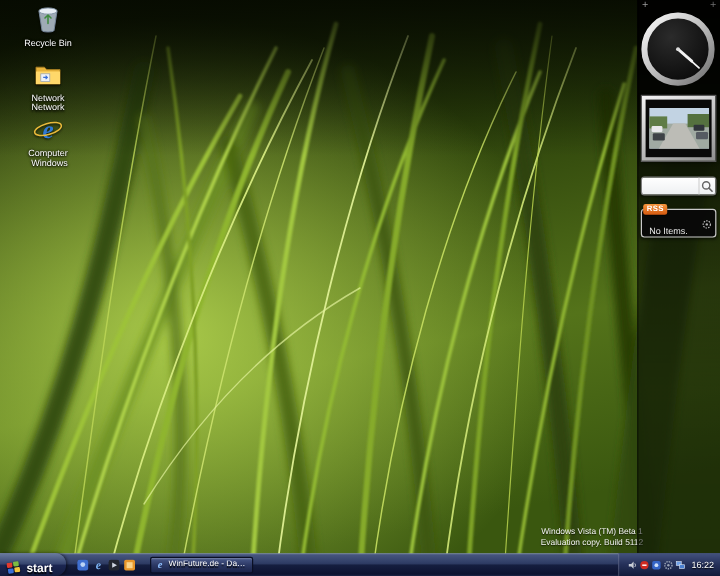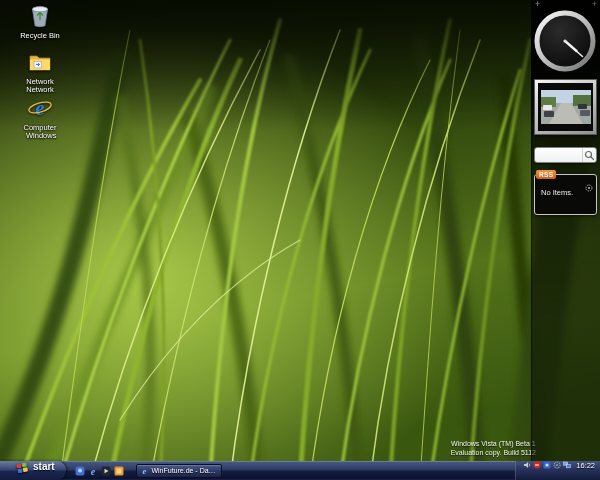--- a/index.html
+++ b/index.html
@@ -34,46 +34,46 @@
        padding:3px;box-shadow:0 1px 3px rgba(0,0,0,.6);}
   .photo-matte{width:100%;height:100%;background:#090909;display:flex;align-items:center;justify-content:center;}
 
   .search-box{position:absolute;top:147px;left:2px;width:63px;height:16px;box-sizing:border-box;
        background:linear-gradient(#ffffff,#eef0f2);border:1px solid #7d7d7d;border-radius:3px;
        display:flex;align-items:stretch;box-shadow:0 1px 2px rgba(0,0,0,.5);}
   .search-box input{flex:1;min-width:0;border:0;background:transparent;font-size:8px;
        padding:0 3px;outline:none;font-family:"Liberation Sans",sans-serif;}
   .mag{width:13px;border-left:1px solid #d2d2d2;display:flex;align-items:center;justify-content:center;}
 
-  .rss-panel{position:absolute;top:174px;left:2px;width:63px;height:41px;box-sizing:border-box;
+  .rss-panel{position:absolute;top:174px;left:2px;width:63px;height:24px;box-sizing:border-box;
        background:rgba(8,8,8,.95);border:1px solid #c9c9c9;border-radius:3px;
        box-shadow:0 1px 3px rgba(0,0,0,.7);}
   .rss-badge{position:absolute;top:-5px;left:1px;background:linear-gradient(#f5953c,#d55a10);
        color:#fff;font-size:6.5px;font-weight:bold;padding:1px 3px;border-radius:2px;
        letter-spacing:.3px;box-shadow:0 1px 1px rgba(0,0,0,.6);}
   .rss-gear{position:absolute;top:3px;right:3px;width:8px;height:8px;}
   .rss-empty{position:absolute;left:6px;top:13px;color:#ececec;font-size:7.5px;}
 
   
   .taskbar{position:absolute;left:0;bottom:0;width:600px;height:19px;display:flex;align-items:center;
        background:linear-gradient(180deg,#8290b0 0%,#46557e 7%,#2e3c64 45%,#151e3f 53%,#0c1230 92%,#1b2547 100%);}
-  .start-button{height:19px;display:flex;align-items:flex-start;gap:4px;padding:0 11px 0 16px;
+  .start-button{height:19px;display:flex;align-items:flex-end;gap:4px;padding:0 11px 0 5px;
        background:linear-gradient(180deg,#6a7ba0,#37466f 46%,#1b2651 54%,#131c3e);
        border-radius:0 9px 9px 0;box-shadow:1px 0 3px rgba(0,0,0,.6);}
   .winflag{width:13px;height:13px;filter:drop-shadow(0 1px 1px rgba(0,0,0,.8));}
   .start-label{color:#fff;font-size:10px;font-weight:bold;text-shadow:0 1px 1px #000;}
   .quick-launch{display:flex;align-items:center;gap:3px;margin-left:9px;}
   .ql-icon{width:10px;height:10px;display:flex;}
   .task-button{margin-left:12px;width:86px;height:14px;box-sizing:border-box;
        background:linear-gradient(180deg,#4a5a8b,#2c3864 50%,#1a2349);
        border:1px solid #0a0f24;border-radius:2px;display:flex;align-items:center;gap:3px;
        padding:0 3px;box-shadow:inset 0 1px 0 rgba(255,255,255,.18);}
   .task-title{color:#fff;font-size:7px;white-space:nowrap;overflow:hidden;text-overflow:ellipsis;
        text-shadow:0 1px 1px #000;}
-  .tray{margin-left:auto;height:19px;display:flex;gap:2px;padding:0 5px 0 7px;
+  .tray{margin-left:auto;height:19px;display:flex;align-items:center;gap:2px;padding:0 5px 0 7px;
        background:linear-gradient(180deg,#43527e,#253059 50%,#121b3b);
        border-left:1px solid rgba(255,255,255,.16);}
   .tray-icon{width:8px;height:8px;display:flex;}
   .tray-clock{color:#fff;font-size:7.5px;margin-left:3px;text-shadow:0 1px 1px #000;}
 </style>
 </head>
 <body>
 
 <div class="screen">
 

